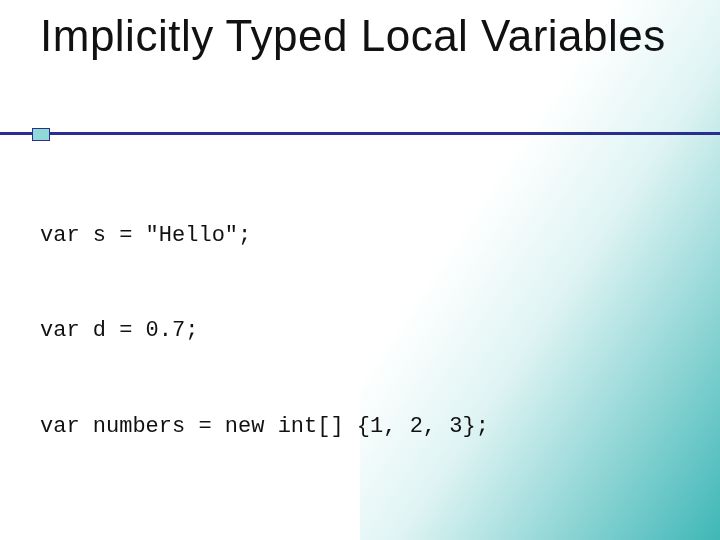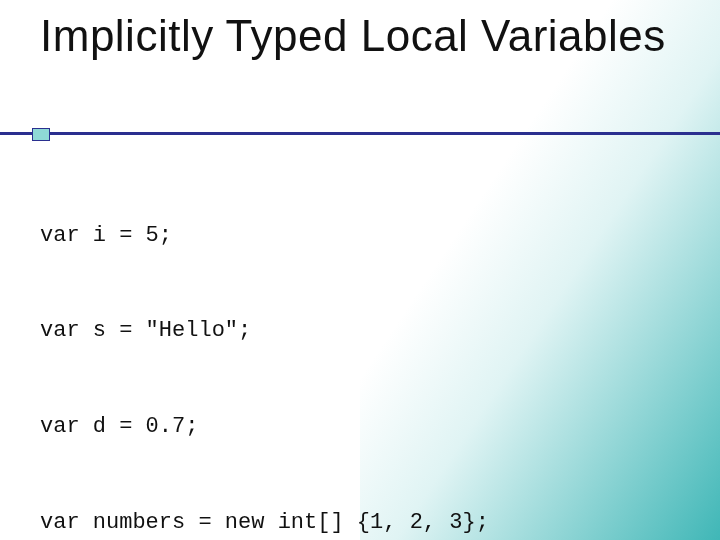--- a/index.html
+++ b/index.html
@@ -83,19 +83,18 @@
   <div class="corner-gradient"></div>
 
   <div class="title">Implicitly Typed Local Variables</div>
 
   <div class="rule-wrap">
     <div class="rule-line"></div>
     <div class="rule-box"></div>
   </div>
 
   <div class="code">
-    <div>var i = 5;</div>
     <div>var s = "Hello";</div>
     <div>var d = 0.7;</div>
     <div>var numbers = new int[] {1, 2, 3};</div>
     
   </div>
 </div>
 
 </body></html>

